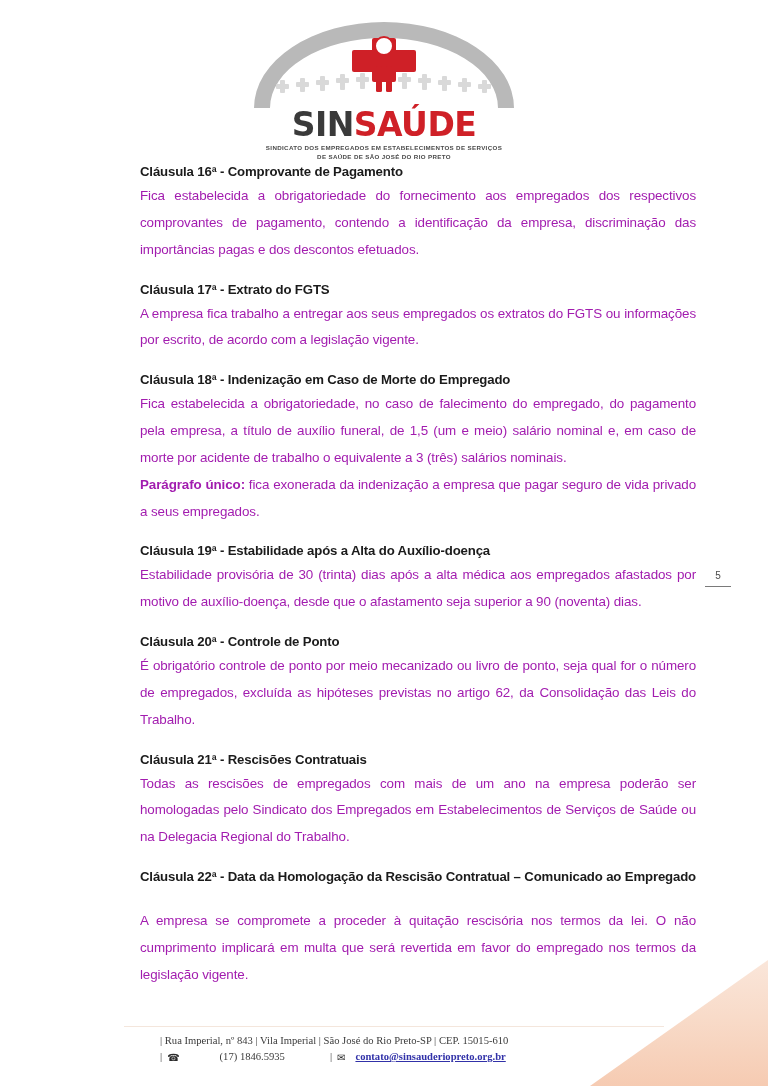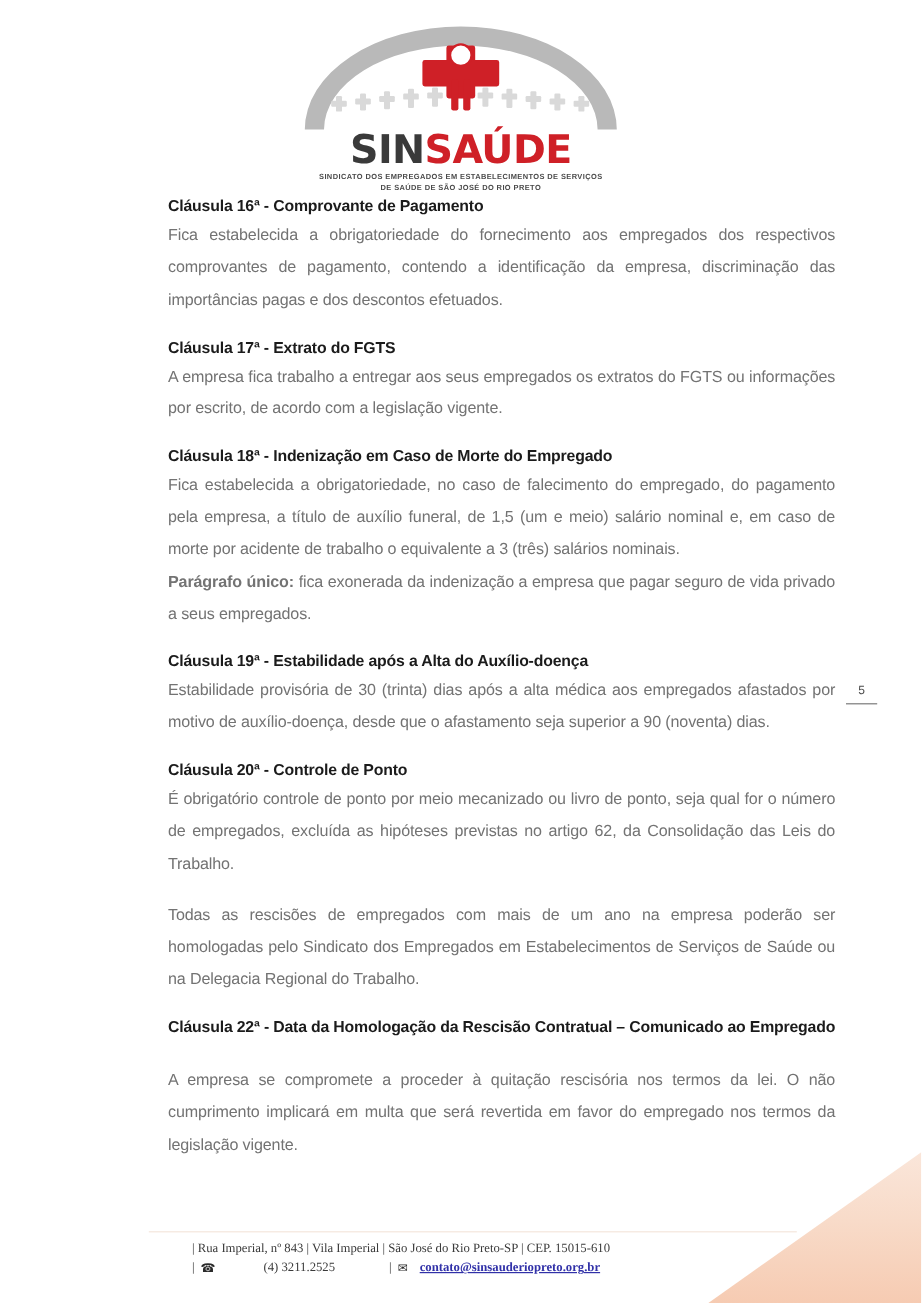--- a/index.html
+++ b/index.html
@@ -100,21 +100,21 @@
   .clause-title.wrap { text-align: justify; }
   .clause-title.wrap::after {
     content: "";
     display: inline-block;
     width: 100%;
   }
 
   .clause-body {
     font-family: "Liberation Sans", sans-serif;
     font-size: 13.4px;
-    color: #737373;
+    color: #a21caf;
     line-height: 2.0;
     margin: 0;
     text-align: justify;
     letter-spacing: -0.1px;
   }
   .clause-body .lead { font-weight: bold; }
 
   
   .page-number {
     position: absolute;
@@ -274,20 +274,21 @@
       <p class="clause-title">Cláusula 19ª - Estabilidade após a Alta do Auxílio-doença</p>
       <p class="clause-body">Estabilidade provisória de 30 (trinta) dias após a alta médica aos empregados afastados por motivo de auxílio-doença, desde que o afastamento seja superior a 90 (noventa) dias.</p>
     </section>
 
     <section class="clause">
       <p class="clause-title">Cláusula 20ª - Controle de Ponto</p>
       <p class="clause-body">É obrigatório controle de ponto por meio mecanizado ou livro de ponto, seja qual for o número de empregados, excluída as hipóteses previstas no artigo 62, da Consolidação das Leis do Trabalho.</p>
     </section>
 
     <section class="clause">
+      <p class="clause-title">Cláusula 21ª - Rescisões Contratuais</p>
       <p class="clause-body">Todas as rescisões de empregados com mais de um ano na empresa poderão ser homologadas pelo Sindicato dos Empregados em Estabelecimentos de Serviços de Saúde ou na Delegacia Regional do Trabalho.</p>
     </section>
 
     <section class="clause">
       <p class="clause-title wrap">Cláusula 22ª - Data da Homologação da Rescisão Contratual – Comunicado ao Empregado</p>
       <p class="clause-body">A empresa se compromete a proceder à quitação rescisória nos termos da lei. O não cumprimento implicará em multa que será revertida em favor do empregado nos termos da legislação vigente.</p>
     </section>
 
   </div>
 
@@ -297,21 +298,21 @@
   </div>
 
   <div class="footer-sep"></div>
   <div class="footer">
     <div class="footer-line">
       <span class="seg">| Rua Imperial, nº 843  |  Vila Imperial  |  São José do Rio Preto-SP  | CEP. 15015-610</span>
     </div>
     <div class="footer-line">
       <span class="seg">|</span>
       <span class="footer-icon">☎</span>
-      <span class="seg">(4) 3211.2525</span>
+      <span class="seg">(17) 1846.5935</span>
       <span class="seg" style="margin-left:6px;">|</span>
       <span class="footer-icon">✉</span>
       <a class="footer-email" href="#">contato@sinsauderiopreto.org.br</a>
     </div>
   </div>
 
   <div class="corner-deco">
     <div class="tri"></div>
   </div>
 

